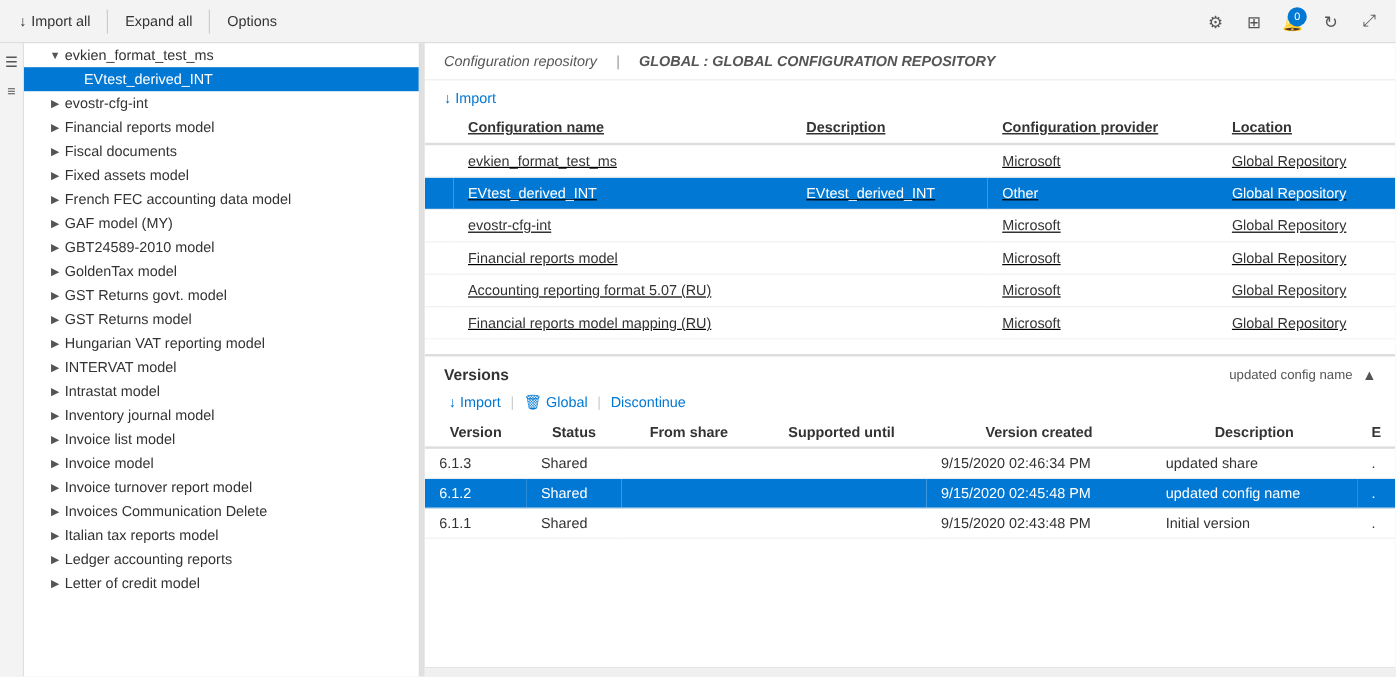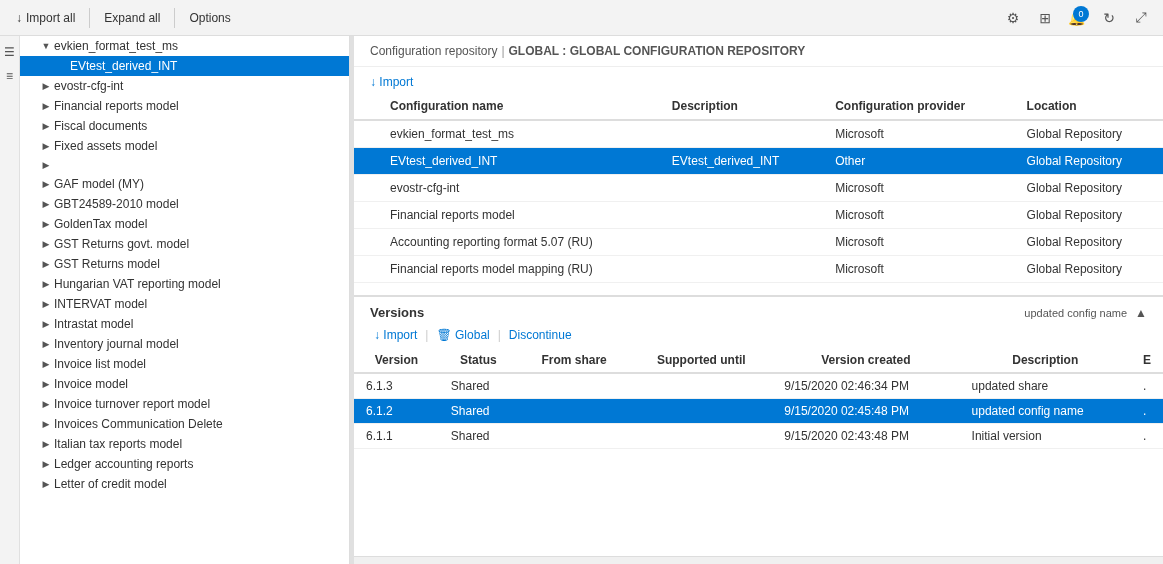--- a/index.html
+++ b/index.html
@@ -140,21 +140,22 @@
     }
 
     
     .breadcrumb {
       padding: 8px 16px;
       font-size: 12px;
       color: #555;
       border-bottom: 1px solid #eee;
       display: flex;
       align-items: center;
-      gap: 0;
+      gap: 12px;
+      font-style: italic;
     }
 
     
     .import-area {
       padding: 8px 16px 4px;
       display: flex;
       align-items: center;
     }
     .import-btn {
       display: flex;
@@ -187,20 +188,21 @@
       border-bottom: 1px solid #f0f0f0;
       color: #333;
       font-size: 12px;
     }
     .config-table tr.highlighted td { background: #0078d4; color: white; }
     .check-col { width: 24px; }
 
     .config-table-wrap {
       overflow-y: auto;
       max-height: 200px;
+      text-decoration: underline;
     }
 
     
     .versions-header {
       display: flex;
       align-items: center;
       padding: 8px 16px 4px;
       border-top: 2px solid #ddd;
       margin-top: 12px;
     }
@@ -333,20 +335,21 @@
         <div class="tree-item tree-indent-1">
           <span class="tree-expand-icon">▶</span>
           <span class="tree-item-label">Fiscal documents</span>
         </div>
         <div class="tree-item tree-indent-1">
           <span class="tree-expand-icon">▶</span>
           <span class="tree-item-label">Fixed assets model</span>
         </div>
         <div class="tree-item tree-indent-1">
           <span class="tree-expand-icon">▶</span>
+          <span class="tree-item-label">French FEC accounting data model</span>
         </div>
         <div class="tree-item tree-indent-1">
           <span class="tree-expand-icon">▶</span>
           <span class="tree-item-label">GAF model (MY)</span>
         </div>
         <div class="tree-item tree-indent-1">
           <span class="tree-expand-icon">▶</span>
           <span class="tree-item-label">GBT24589-2010 model</span>
         </div>
         <div class="tree-item tree-indent-1">

